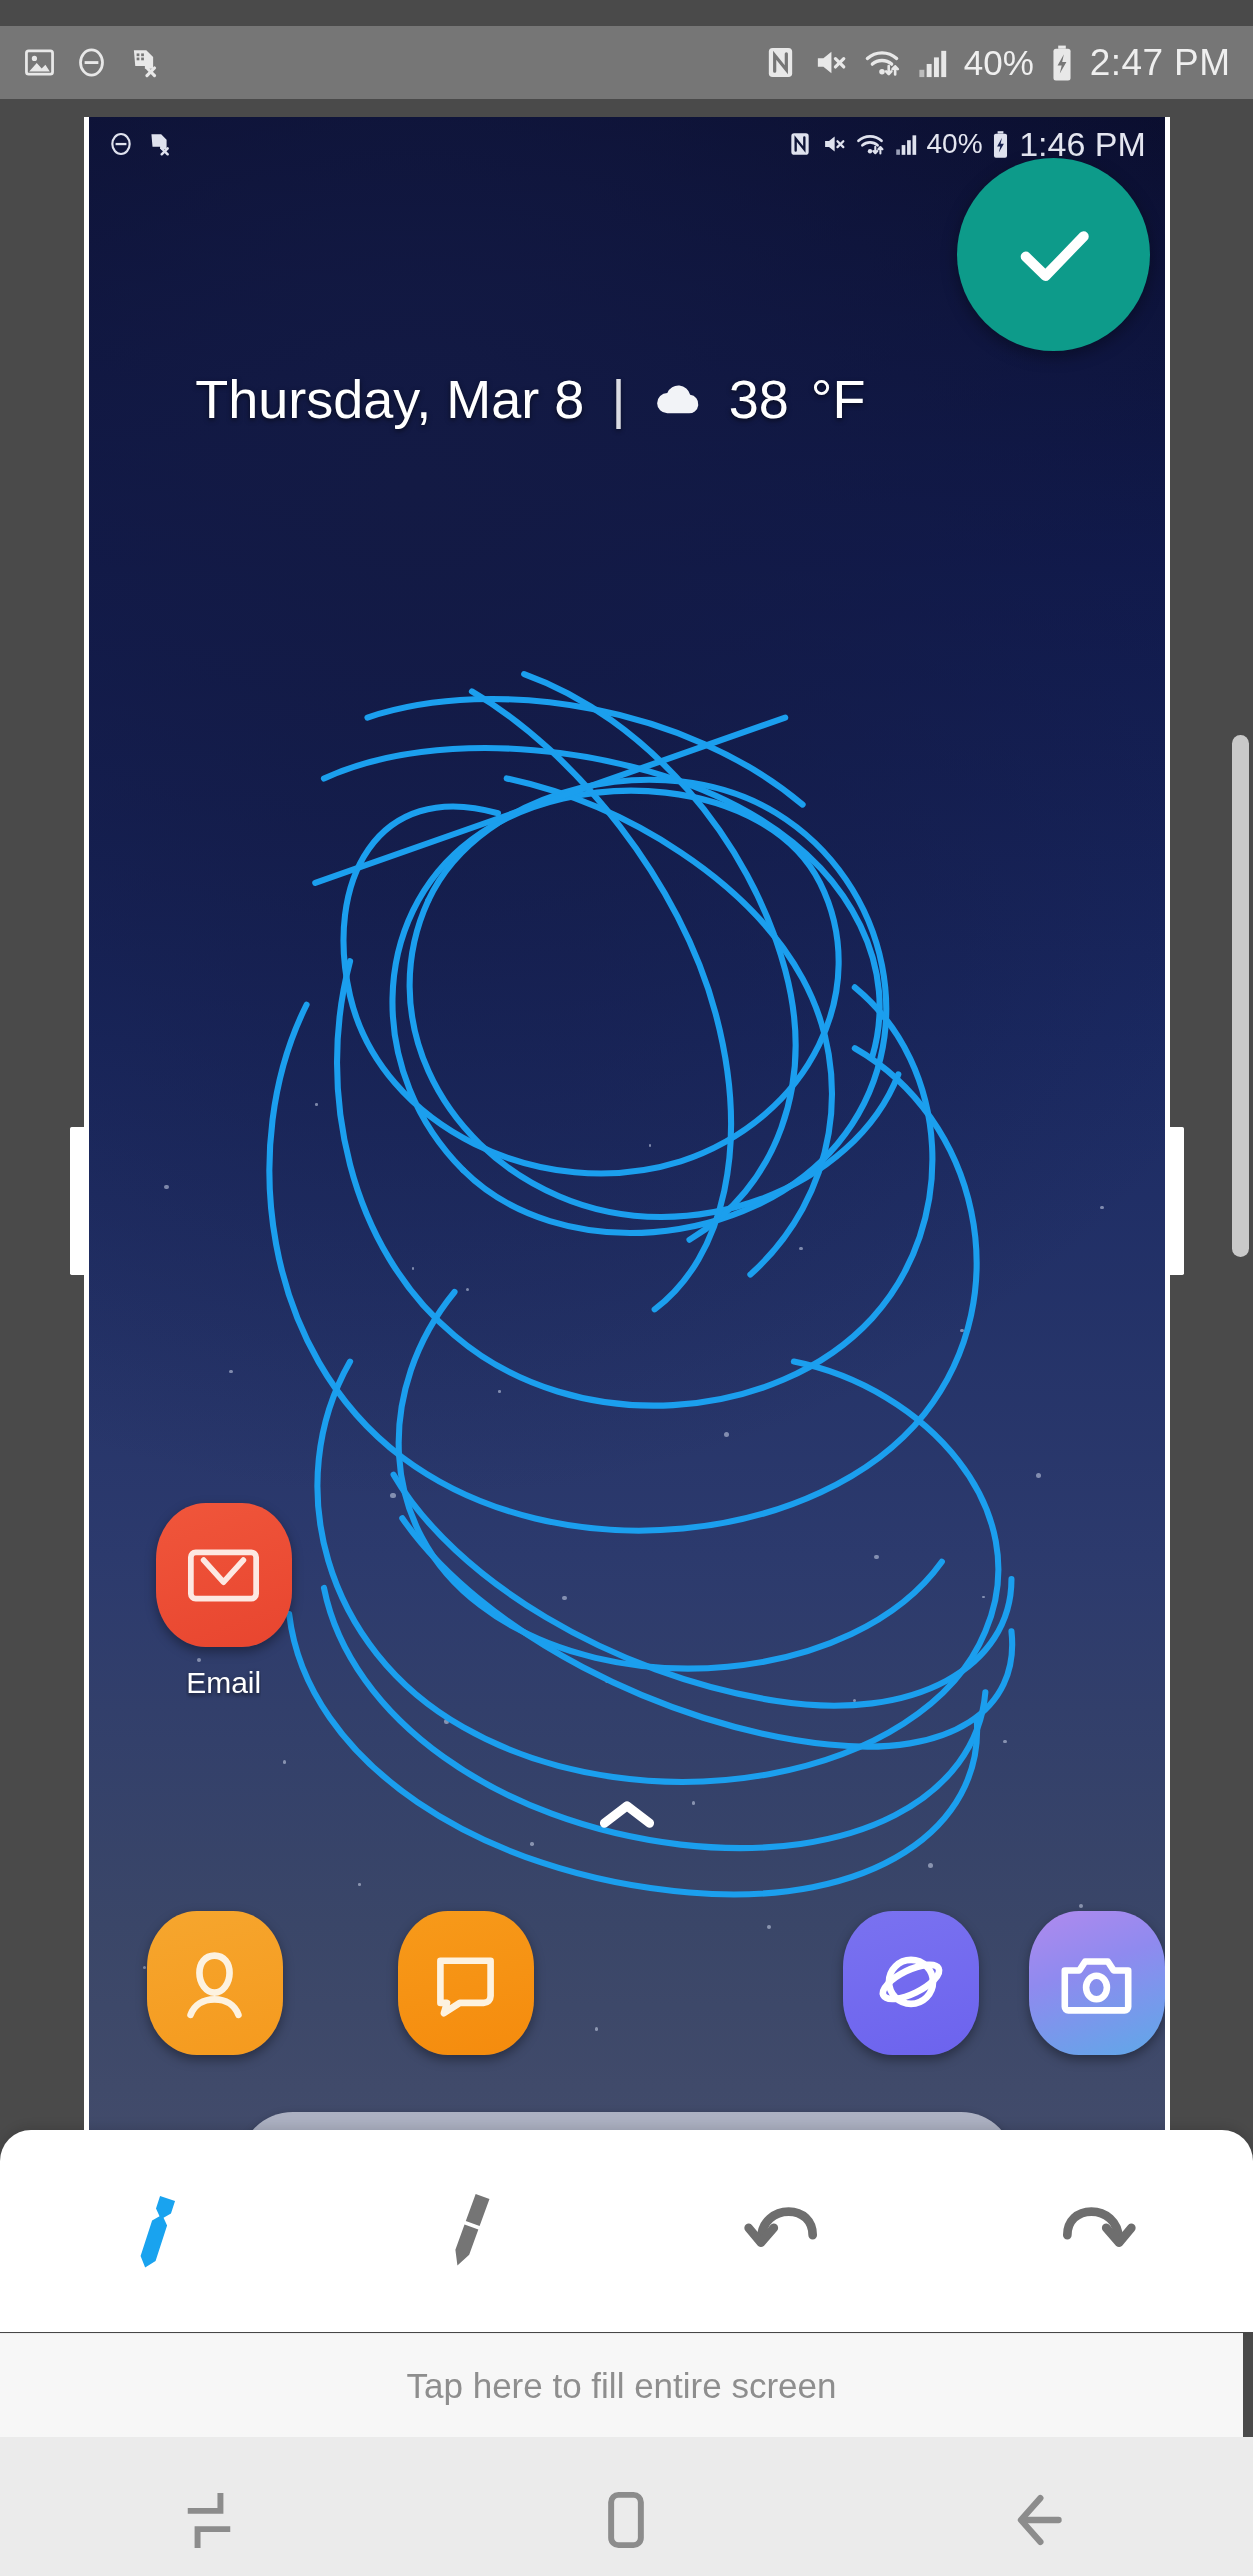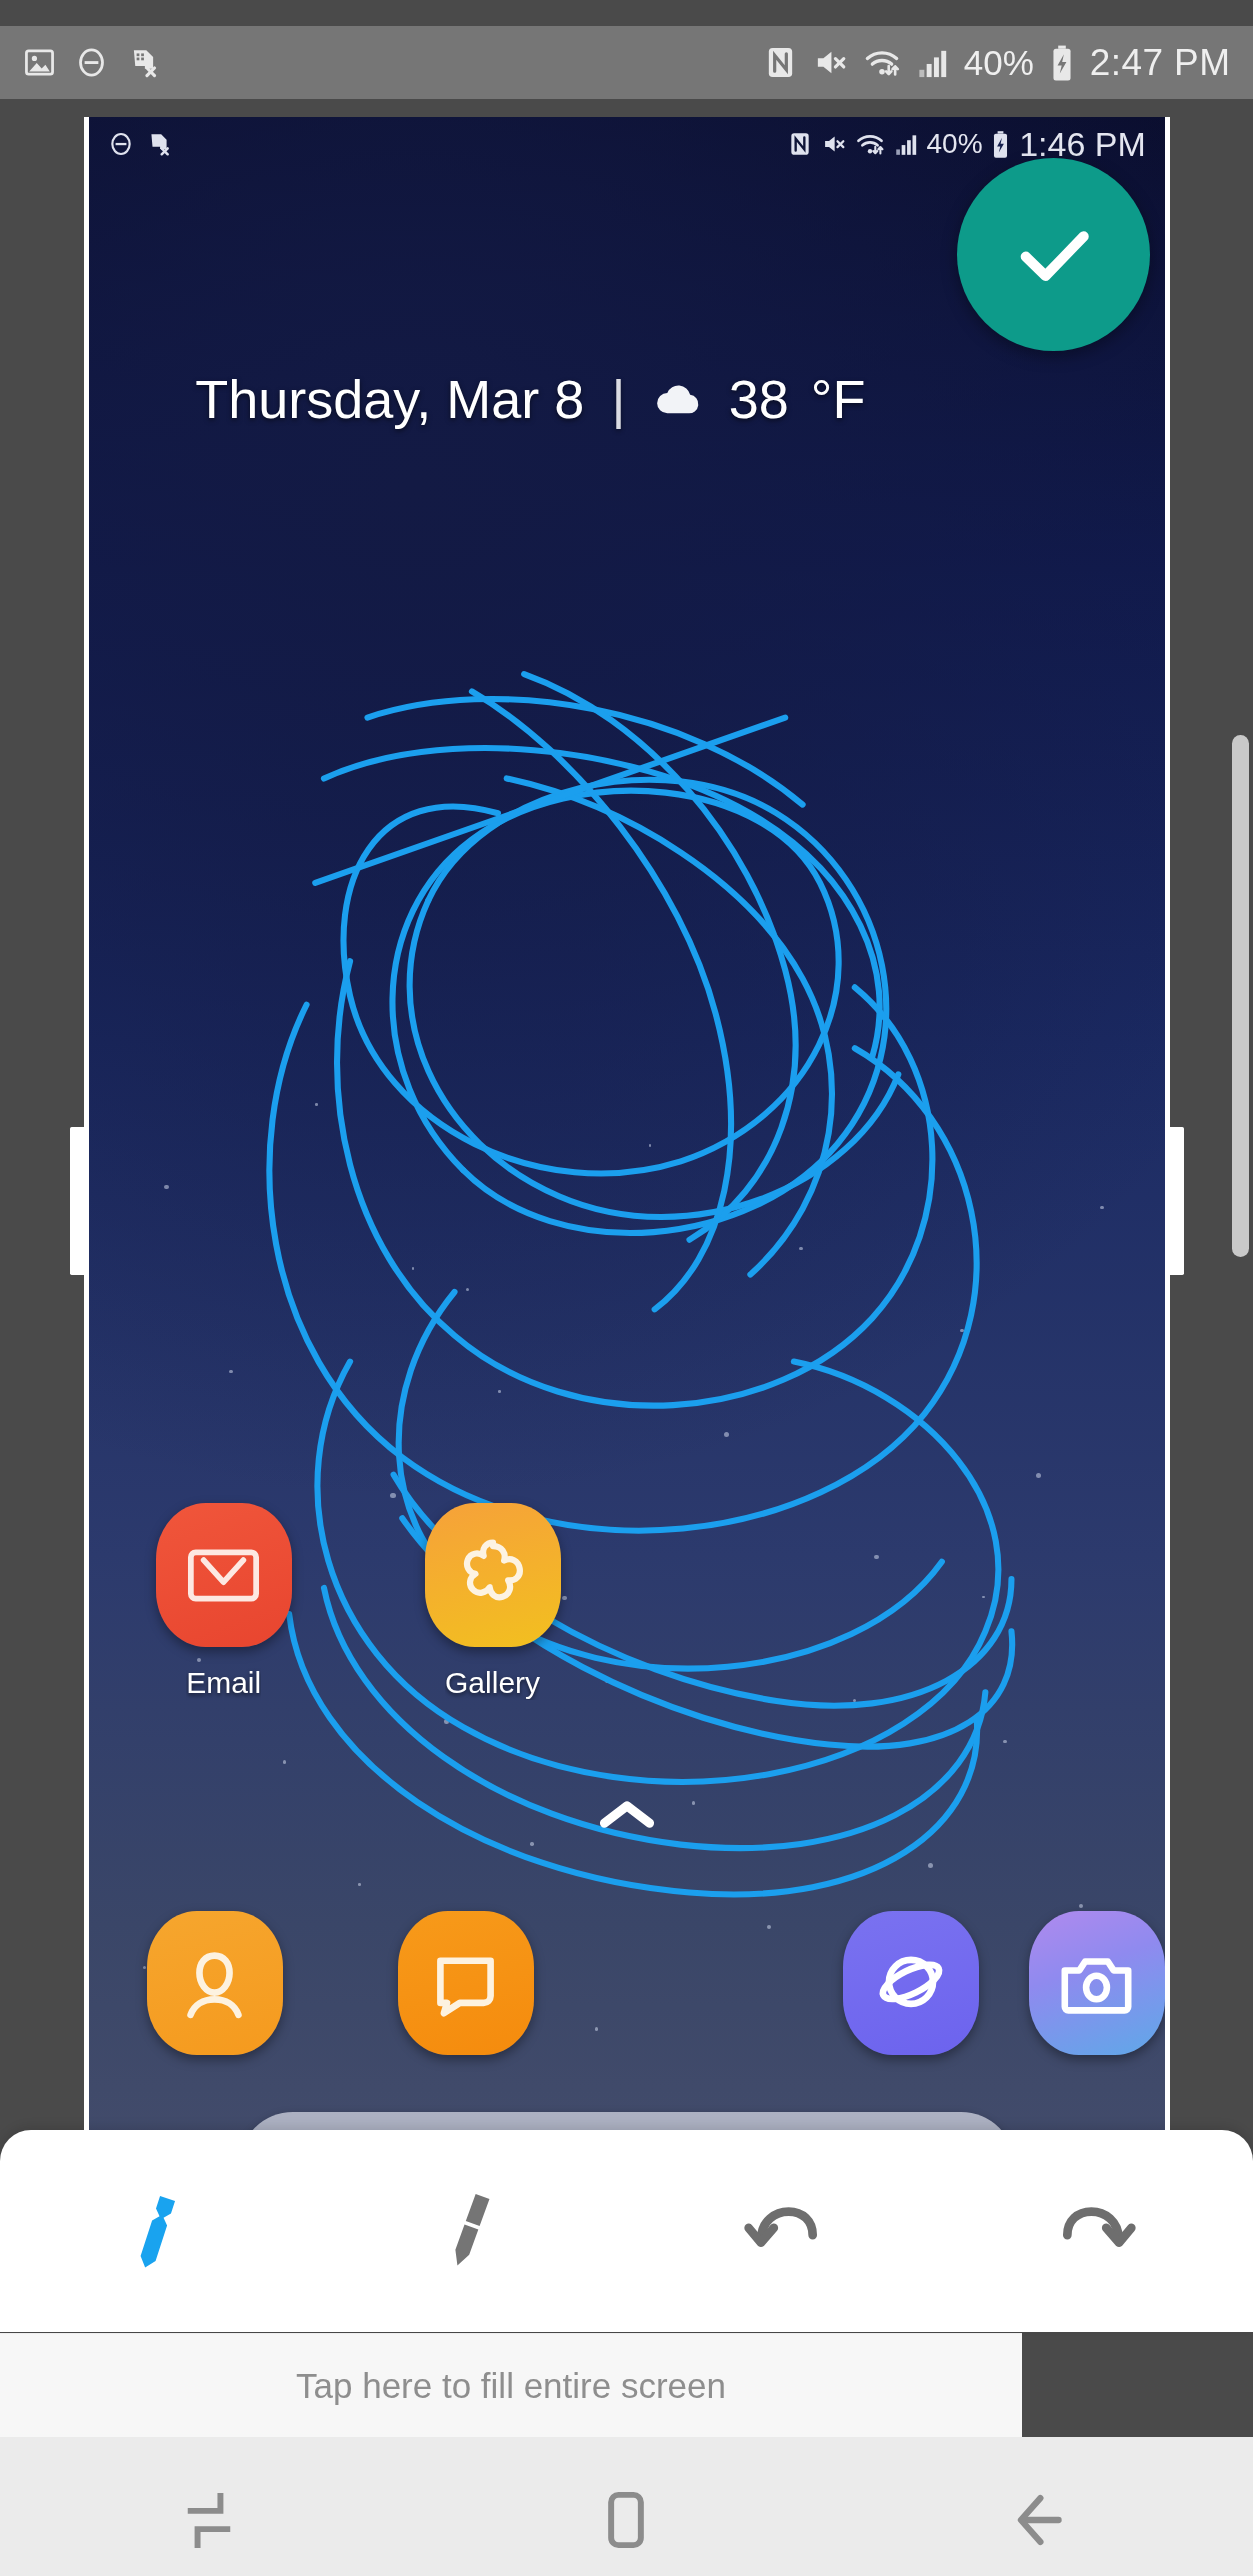--- a/index.html
+++ b/index.html
@@ -127,21 +127,21 @@
   
   .toolsheet{
     position:absolute; left:0; bottom:270px; width:1253px; height:202px;
     background:#ffffff; border-radius:31px 31px 0 0;
     display:flex; align-items:center; justify-content:space-around;
     box-shadow:0 -2.6px 10.4px rgba(0,0,0,.12);
   }
   .tool{ width:157px; height:157px; display:flex; align-items:center; justify-content:center; }
 
   .fillbar{
-    position:absolute; left:0; bottom:165px; width:1022px; height:104px;
+    position:absolute; left:0; bottom:165px; width:1243px; height:104px;
     background:#f7f7f7; display:flex; align-items:center; justify-content:center;
     border-top:0.9px solid #eeeeee;
   }
   .fillbar span{ color:#8e8e8e; font-size:35px; }
 
   .navbar{
     position:absolute; left:0; bottom:0; width:1253px; height:165px;
     background:#ebebeb; display:flex; align-items:center; justify-content:space-around;
   }
   .navbtn{ width:174px; height:122px; display:flex; align-items:center; justify-content:center; }
@@ -374,30 +374,20 @@
         <div class="app">
           <div class="squircle" style="background:linear-gradient(160deg,#f0563b,#e8452f);">
             <svg width="75" height="61" viewBox="0 0 34 26">
                 <rect x="2.2" y="2.5" width="29.6" height="21" rx="2.2" fill="none" stroke="#fde8e2" stroke-width="2.6"></rect>
                 <path d="M8 6 L17 16 L26 6" fill="none" stroke="#fde8e2" stroke-width="2.6" stroke-linecap="round" stroke-linejoin="round"></path>
               </svg>
           </div>
           <div class="app-label">Email</div>
         </div>
 
-        <div class="app">
-          <div class="squircle" style="background:linear-gradient(165deg,#f6a13a,#f2c01f);">
-            <svg width="80" height="80" viewBox="0 0 36 36">
-              <g fill="none" stroke="#fdf3e2" stroke-width="2.8" stroke-linecap="round" stroke-linejoin="round">
-                <path d="M18 5 c4 0 6 3.2 5 6.5 3-1.6 6.4 0 7 3.6 .6 3.4-2 5.7-5.2 5.3 1.8 2.8 .8 6.4-2.5 7.4-3.1 1-5.5-1.3-5.8-4.3-1.5 2.7-5.2 3.4-7.5 1.1-2.2-2.2-1.6-5.6 1.1-7.1-3-.6-4.6-3.6-3.4-6.5 1.2-2.8 4.6-3.5 7.1-1.6-1-3.2 1.1-6 4.2-6 z"></path>
-              </g>
-            </svg>
-          </div>
-          <div class="app-label">Gallery</div>
-        </div>
 
         <div class="app">
           <div style="width:136px;height:144px;"></div>
           <div class="app-label"></div>
         </div>
 
       </div>
 
       <div class="drawer-chevron">
         <span class="ico">

